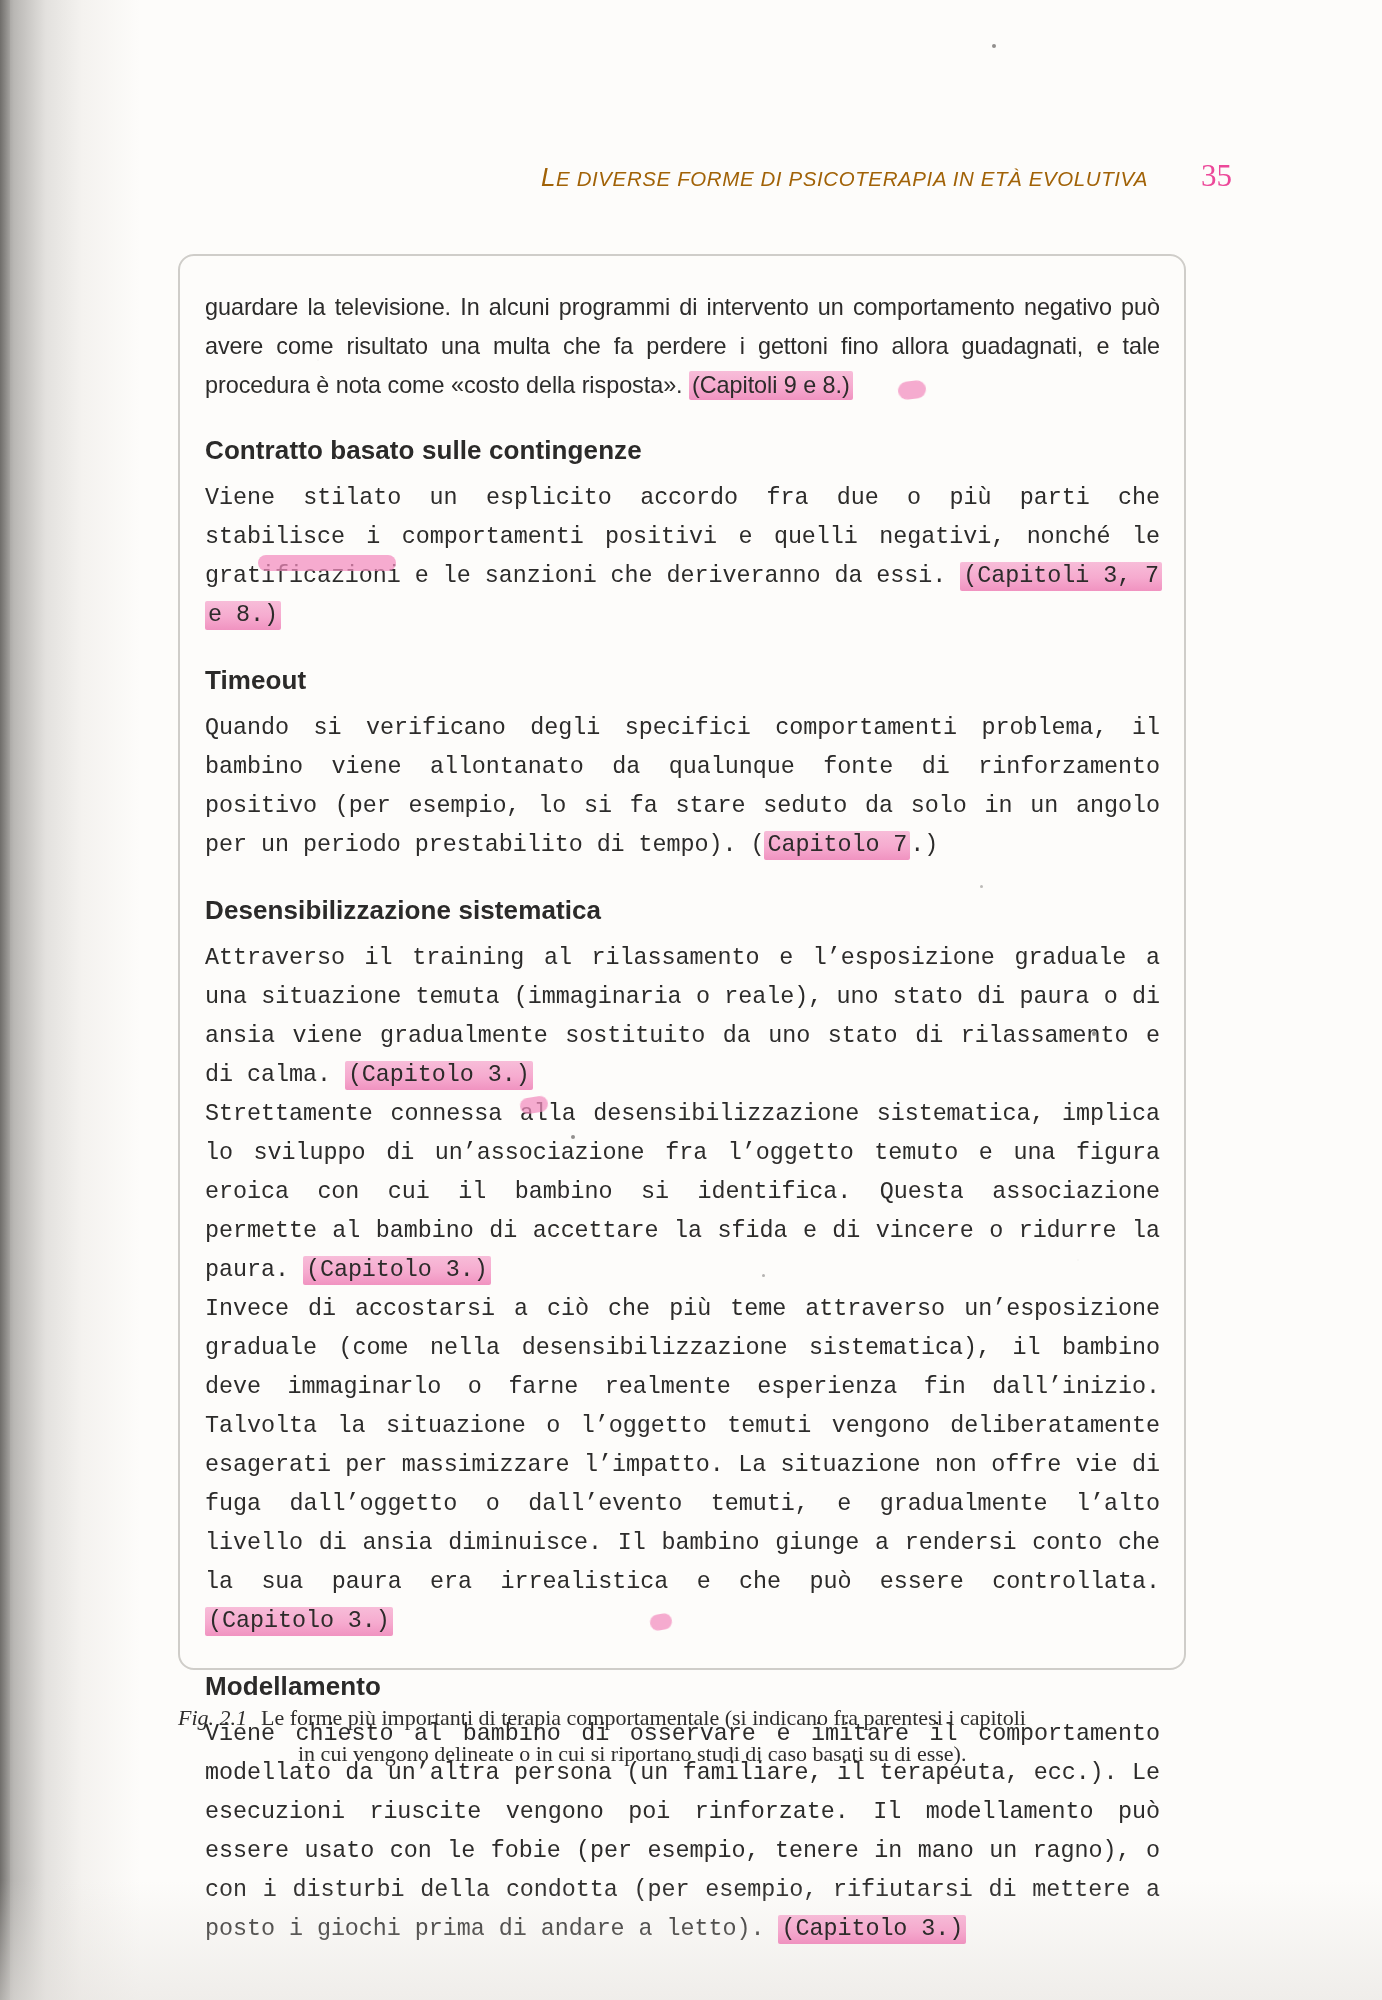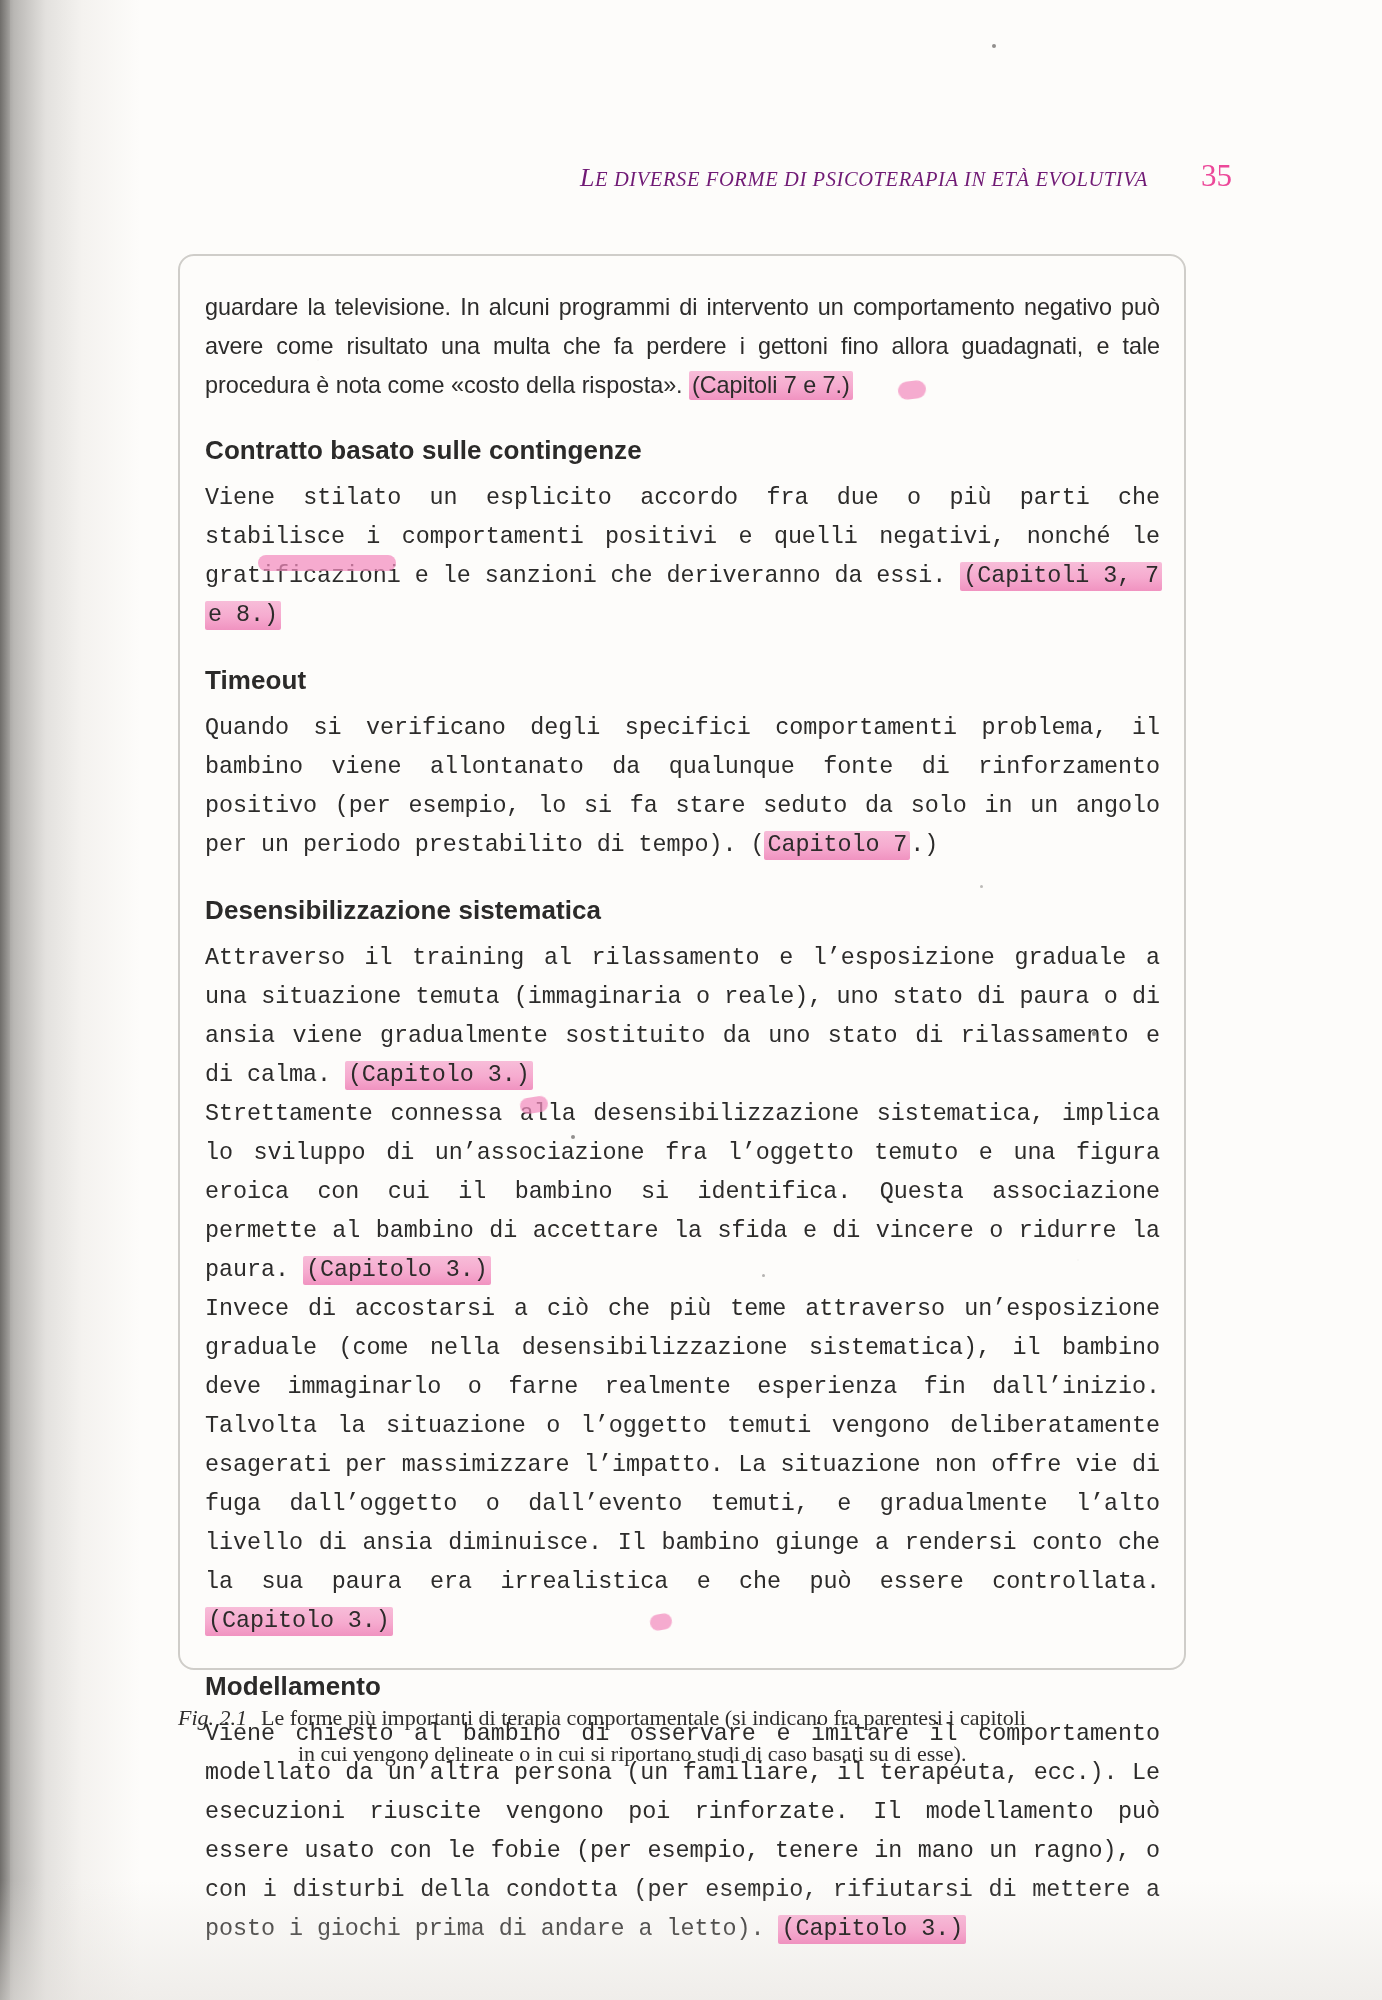--- a/index.html
+++ b/index.html
@@ -60,25 +60,25 @@
     position: absolute;
     left: 170px;
     right: 150px;
     top: 158px;
     display: flex;
     align-items: baseline;
     justify-content: flex-end;
     gap: 40px;
   }
   .rh-title {
-    font-family: Liberation Serif, serif;
+    font-family: Liberation Sans, sans-serif;
     font-style: italic;
     font-size: 20.5px;
     letter-spacing: .6px;
-    color: #701a75;
+    color: #a16207;
     white-space: nowrap;
   }
   .rh-title .cap { font-size: 26px; }
   .rh-page {
     font-family: "Liberation Serif", serif;
     font-size: 31px;
     color: #ec4899;
     min-width: 44px;
     text-align: right;
   }
@@ -183,21 +183,21 @@
 
 <div class="running-head">
   <div class="rh-title"><span class="cap">L</span><span>E DIVERSE FORME DI PSICOTERAPIA IN ETÀ EVOLUTIVA</span></div>
   <div class="rh-page">35</div>
 </div>
 
 <div class="figure-box"></div>
 
 <div class="figure-content">
 
-  <p class="body-par"><span>guardare la televisione. In alcuni programmi di intervento un comportamento negativo può avere come risultato una multa che fa perdere i gettoni fino allora guadagnati, e tale procedura è nota come «costo della risposta». </span><span class="hl">(Capitoli 7 e 7.)</span></p>
+  <p class="body-par"><span>guardare la televisione. In alcuni programmi di intervento un comportamento negativo può avere come risultato una multa che fa perdere i gettoni fino allora guadagnati, e tale procedura è nota come «costo della risposta». </span><span class="hl">(Capitoli 9 e 8.)</span></p>
 
   <h3 class="sec-heading">Contratto basato sulle contingenze</h3>
   <p class="body-par after-par"><span>Viene stilato un esplicito accordo fra due o più parti che stabilisce i comportamenti positivi e quelli negativi, nonché le gratificazioni e le sanzioni che deriveranno da essi. </span><span class="hl">(Capitoli 3, 7 e 8.)</span></p>
 
   <h3 class="sec-heading">Timeout</h3>
   <p class="body-par after-par"><span>Quando si verificano degli specifici comportamenti problema, il bambino viene allontanato da qualunque fonte di rinforzamento positivo (per esempio, lo si fa stare seduto da solo in un angolo per un periodo prestabilito di tempo). (</span><span class="hl">Capitolo 7</span><span>.)</span></p>
 
   <h3 class="sec-heading">Desensibilizzazione sistematica</h3>
   <p class="body-par after-par"><span>Attraverso il training al rilassamento e l’esposizione graduale a una situazione temuta (immaginaria o reale), uno stato di paura o di ansia viene gradualmente sostituito da uno stato di rilassamento e di calma. </span><span class="hl">(Capitolo 3.)</span></p>
 

